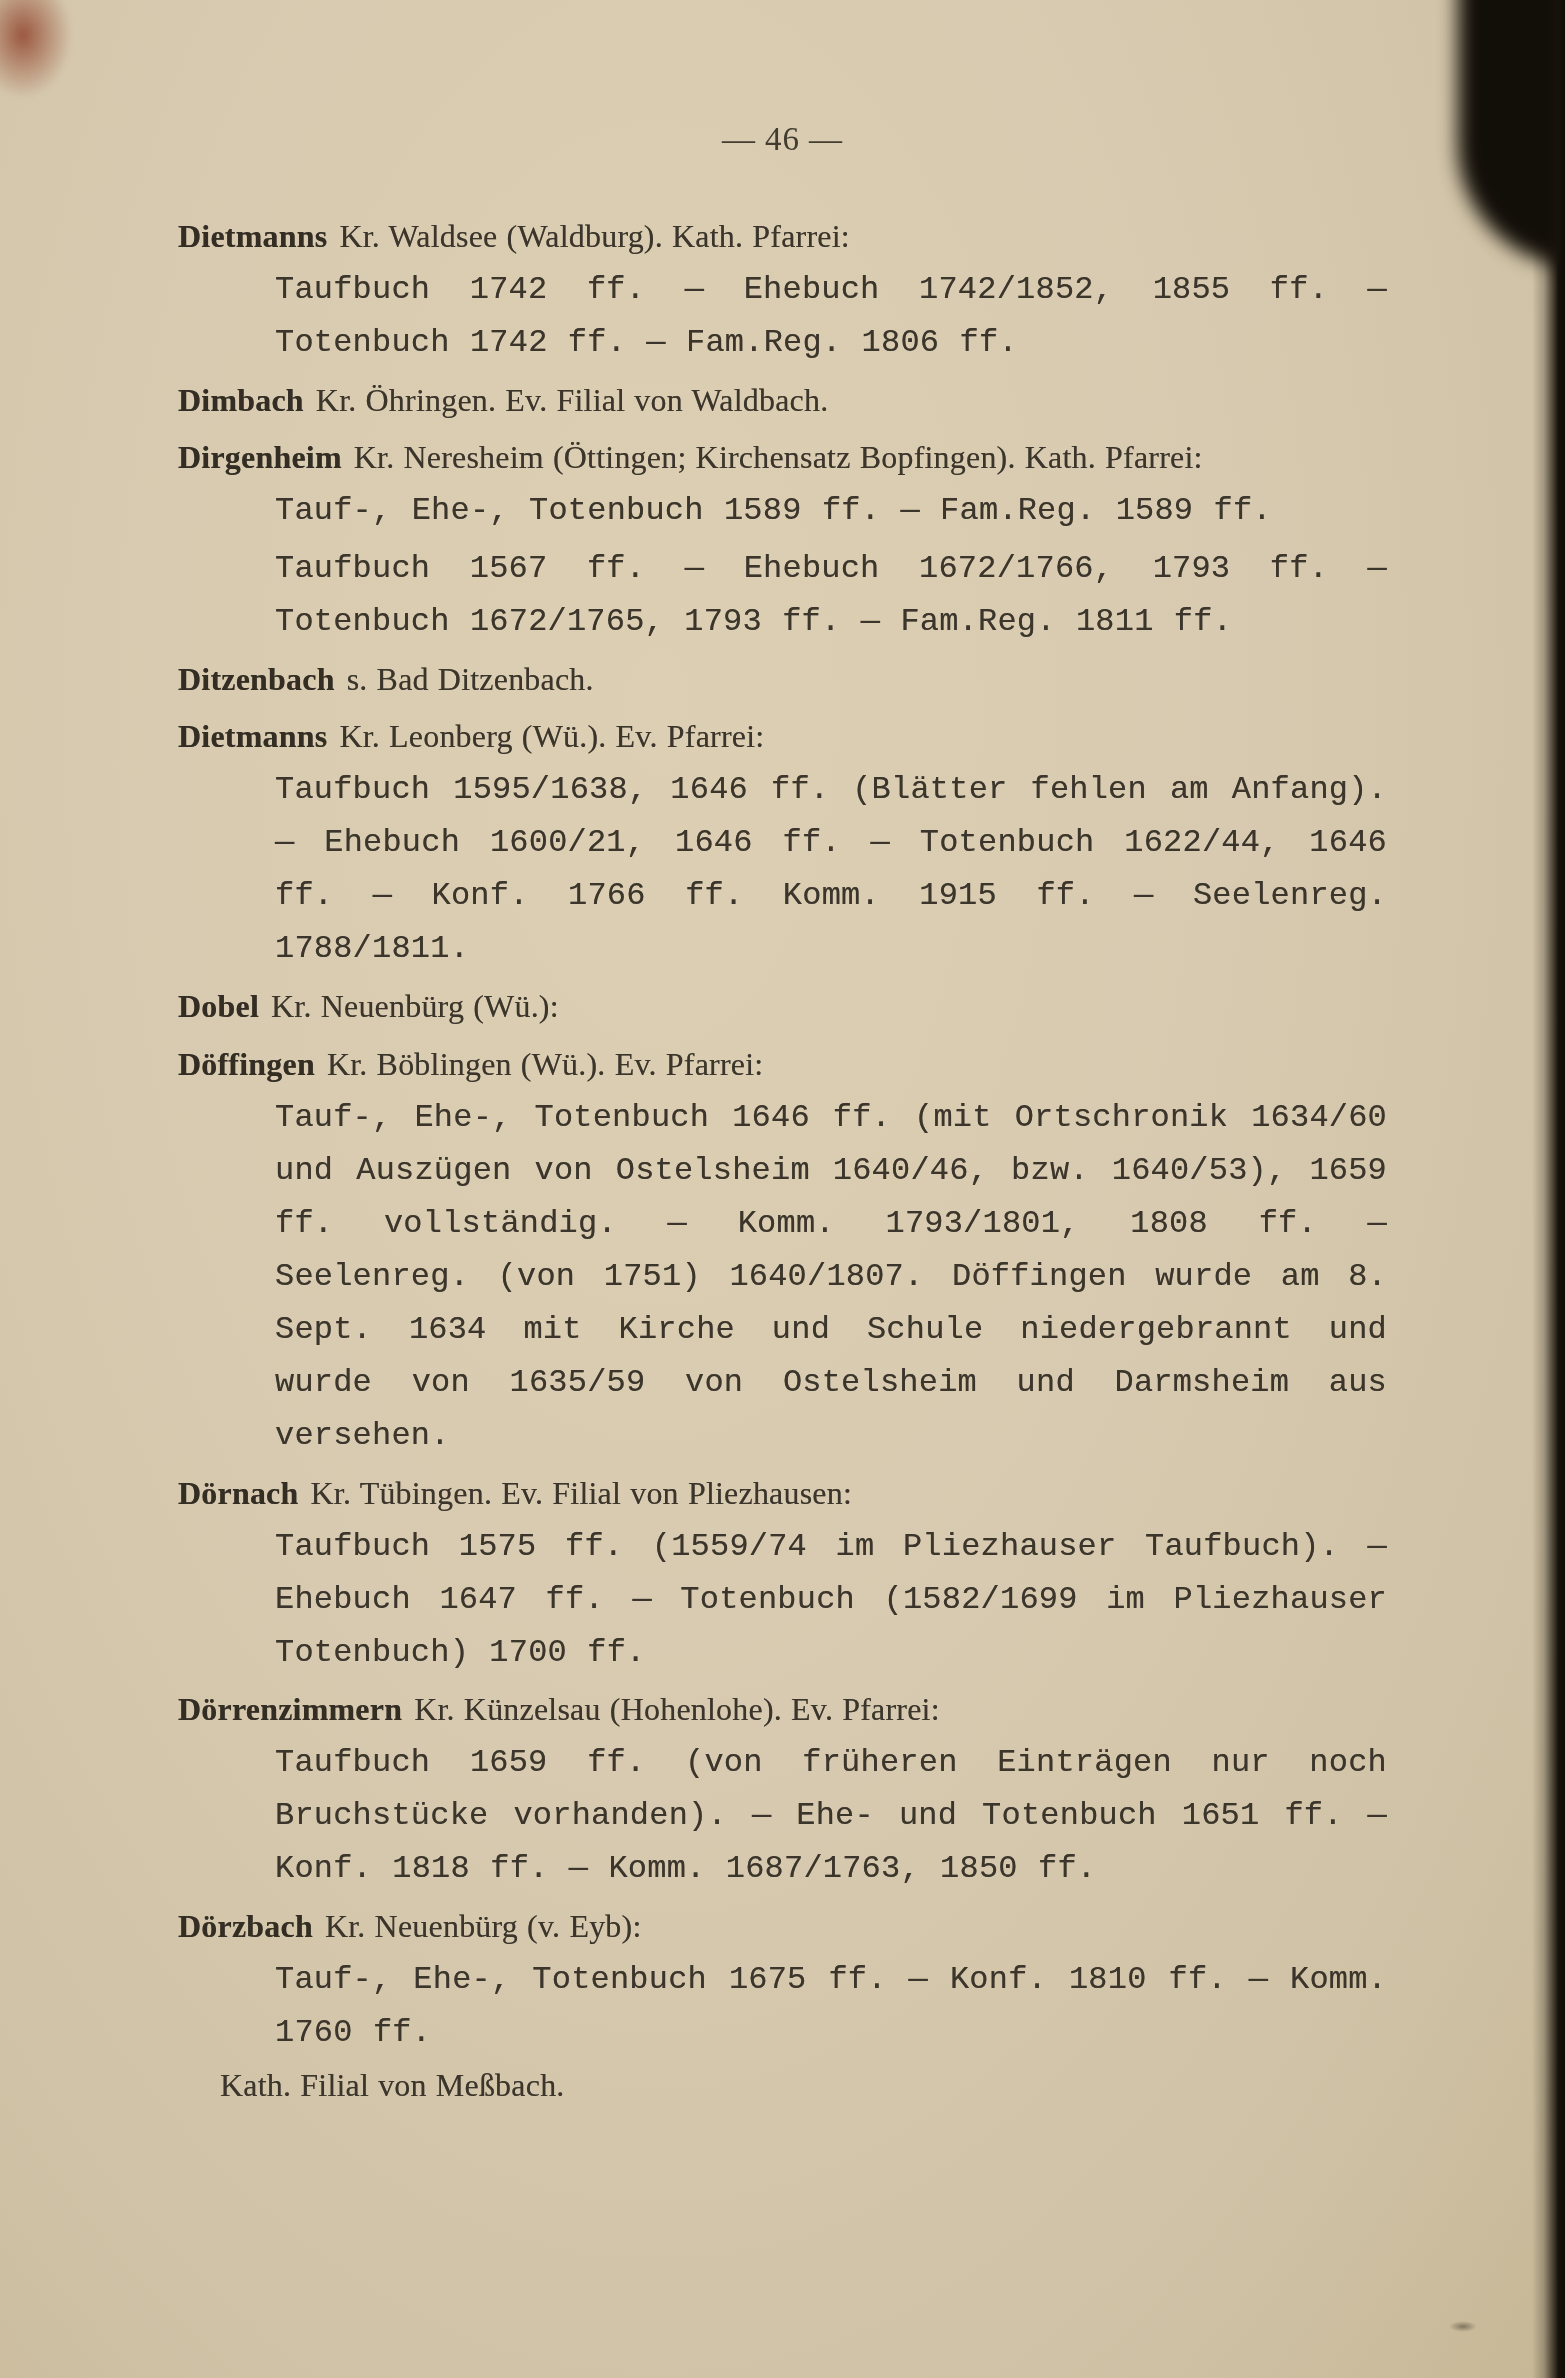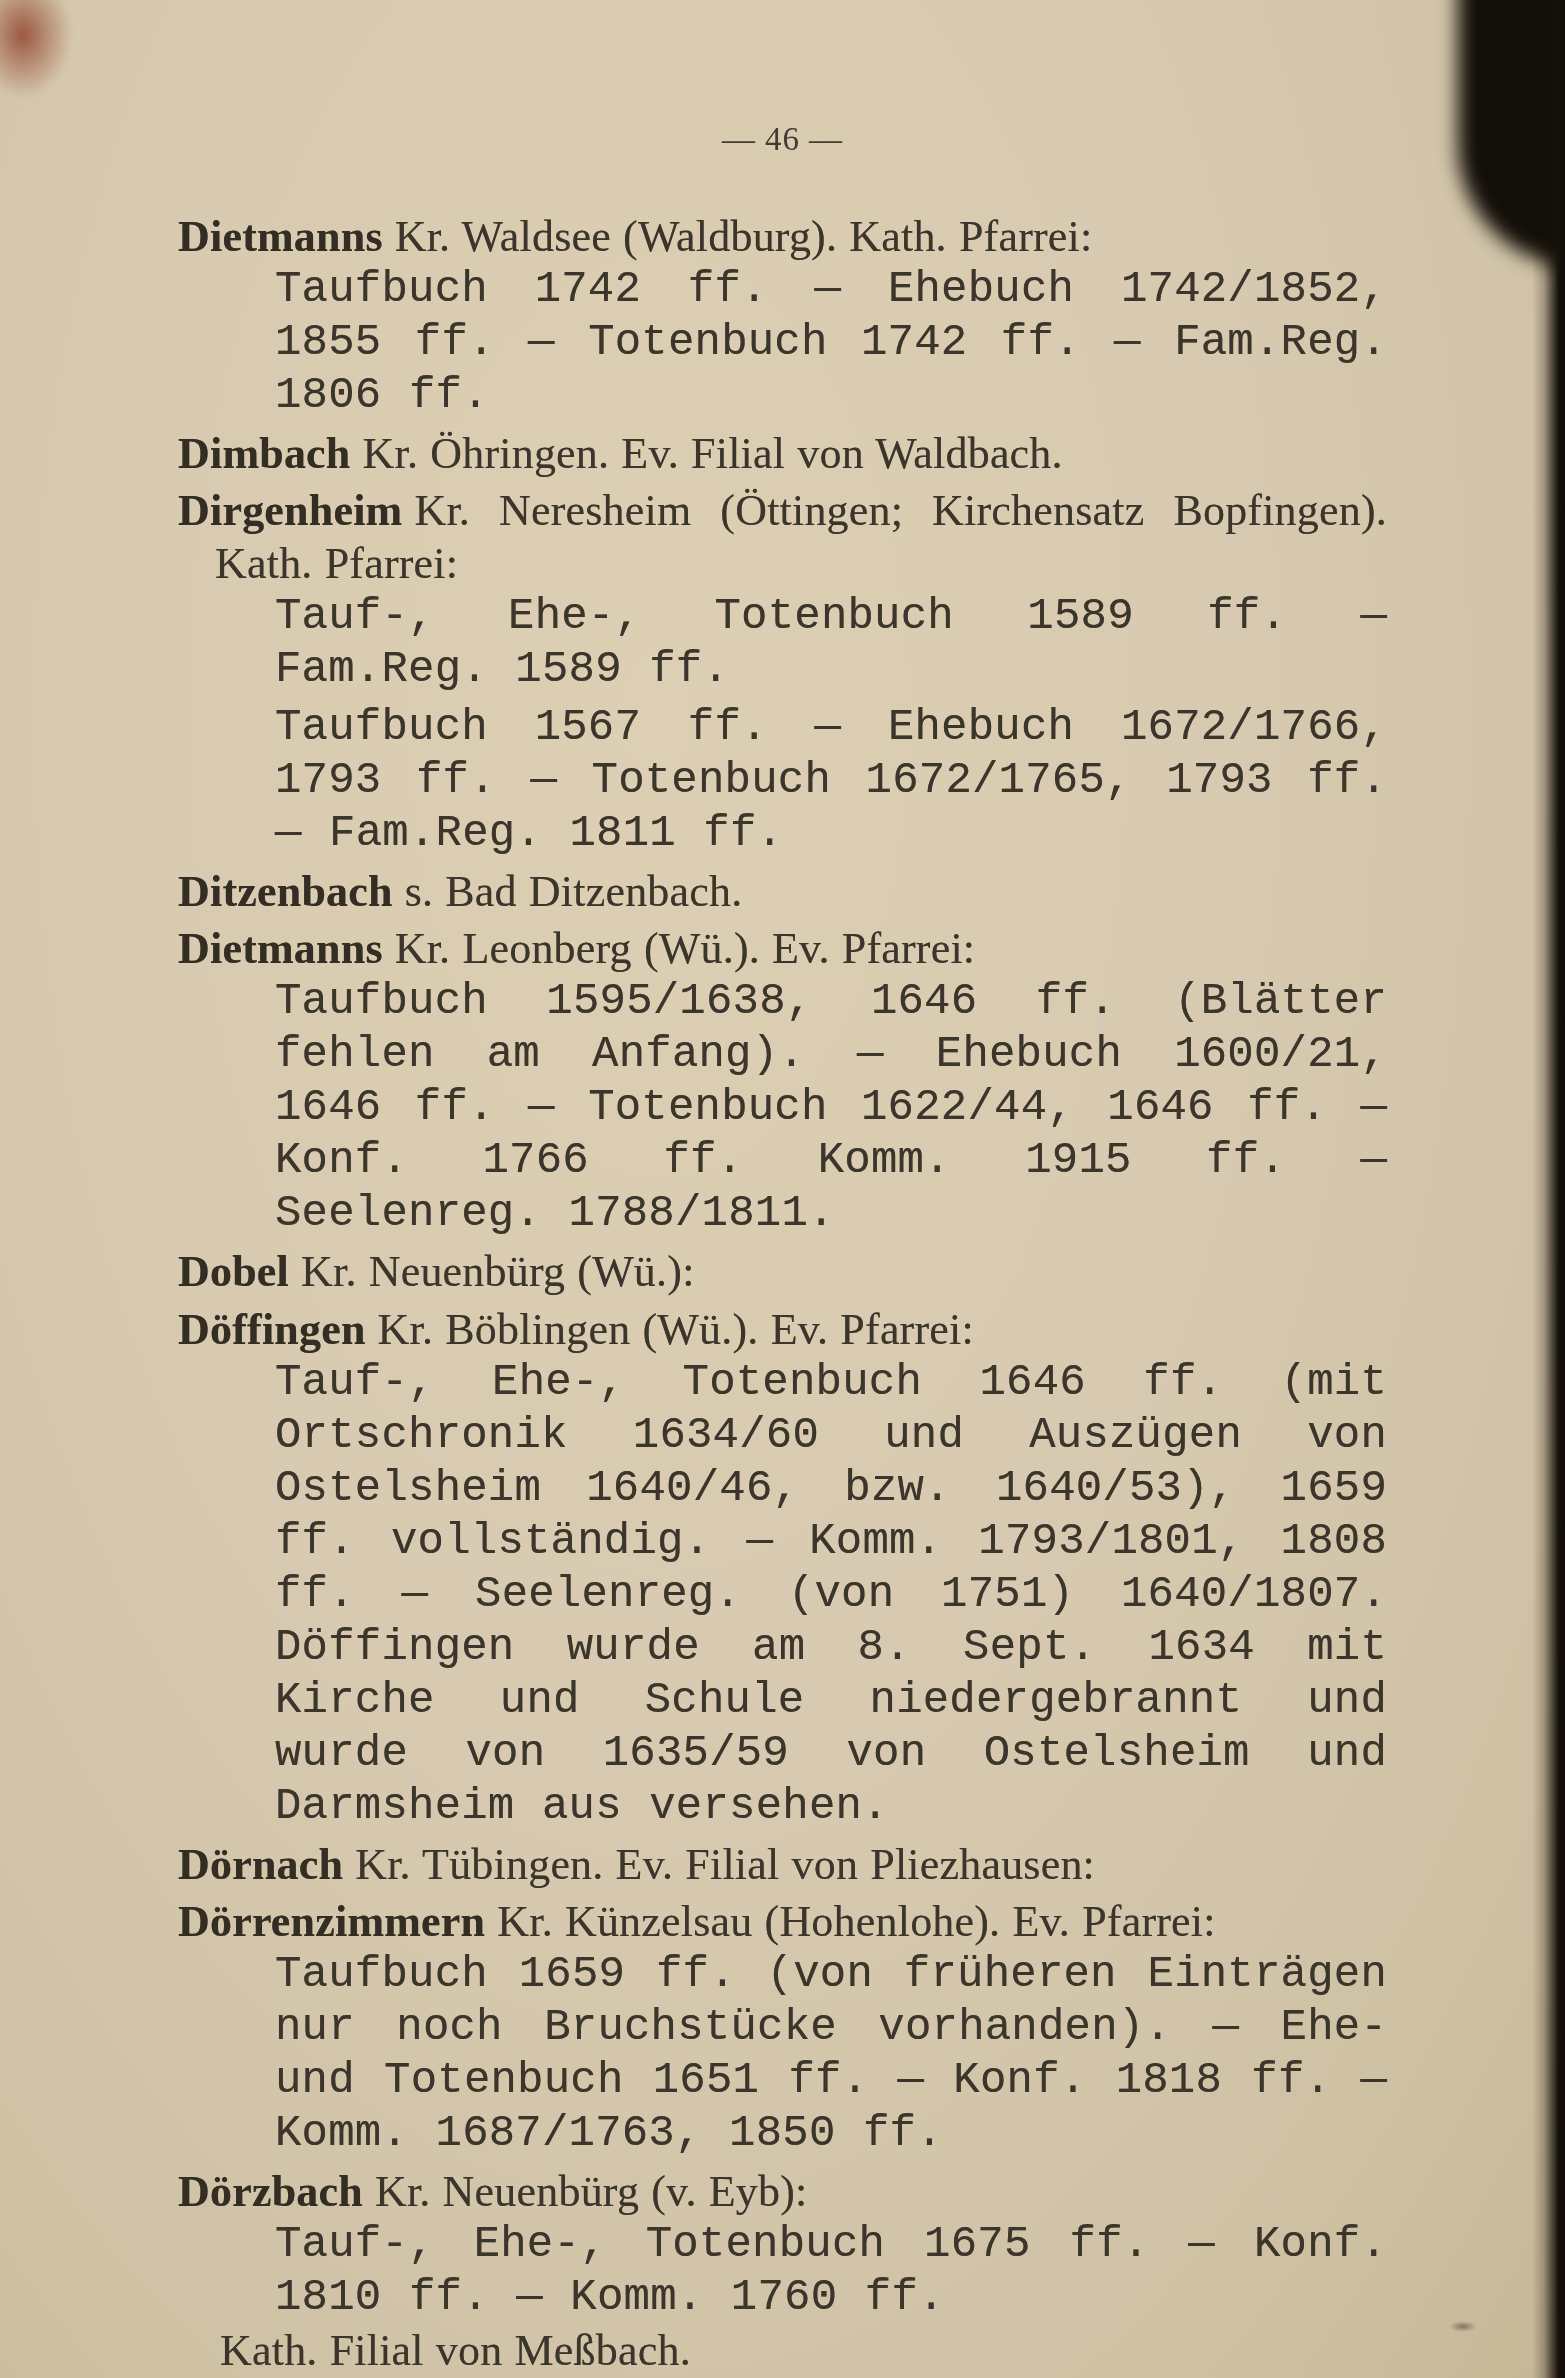--- a/index.html
+++ b/index.html
@@ -35,21 +35,21 @@
   .content {
     position: absolute; left: 178px; top: 120px; width: 1209px;
     color: #3b352b;
   }
   .pagenum {
     margin: 0 0 51px 0; text-align: center;
     font-size: 33px; line-height: 39px; letter-spacing: 0.9px; color: #433c31;
   }
   .entry { margin-bottom: 4.7px; }
   .entry p {
-    margin: 0; font-size: 44px; line-height: 53px;
+    margin: 0; font-size: 32px; line-height: 53px;
     text-align: justify; letter-spacing: 0.2px; word-spacing: 0.9px;
     text-shadow: 0 0 0.6px rgba(59,53,43,0.55);
   }
   p.head   { padding-left: 37px; text-indent: -37px; }
   p.detail { margin-left: 97px; font-family: Liberation Mono, monospace; }
   p.extra  { margin-left: 42px; }
   .hw { font-weight: bold; margin-right: 12px; color: #332d23; }
 </style>
 </head>
 <body>
@@ -96,20 +96,21 @@
         <p class="head"><span class="hw">Dobel</span><span>Kr. Neuenbürg (Wü.):</span></p>
       </div>
 
       <div class="entry">
         <p class="head"><span class="hw">Döffingen</span><span>Kr. Böblingen (Wü.). Ev. Pfarrei:</span></p>
         <p class="detail">Tauf-, Ehe-, Totenbuch 1646 ff. (mit Ortschronik 1634/60 und Auszügen von Ostelsheim 1640/46, bzw. 1640/53), 1659 ff. vollständig. — Komm. 1793/1801, 1808 ff. — Seelenreg. (von 1751) 1640/1807. Döffingen wurde am 8. Sept. 1634 mit Kirche und Schule niedergebrannt und wurde von 1635/59 von Ostelsheim und Darmsheim aus versehen.</p>
       </div>
 
       <div class="entry">
         <p class="head"><span class="hw">Dörnach</span><span>Kr. Tübingen. Ev. Filial von Pliezhausen:</span></p>
+        <p class="detail">Taufbuch 1575 ff. (1559/74 im Pliezhauser Taufbuch). — Ehebuch 1647 ff. — Totenbuch (1582/1699 im Pliezhauser Totenbuch) 1700 ff.</p>
       </div>
 
       <div class="entry">
         <p class="head"><span class="hw">Dörrenzimmern</span><span>Kr. Künzelsau (Hohenlohe). Ev. Pfarrei:</span></p>
         <p class="detail">Taufbuch 1659 ff. (von früheren Einträgen nur noch Bruchstücke vorhanden). — Ehe- und Totenbuch 1651 ff. — Konf. 1818 ff. — Komm. 1687/1763, 1850 ff.</p>
       </div>
 
       <div class="entry">
         <p class="head"><span class="hw">Dörzbach</span><span>Kr. Neuenbürg (v. Eyb):</span></p>
         <p class="detail">Tauf-, Ehe-, Totenbuch 1675 ff. — Konf. 1810 ff. — Komm. 1760 ff.</p>

